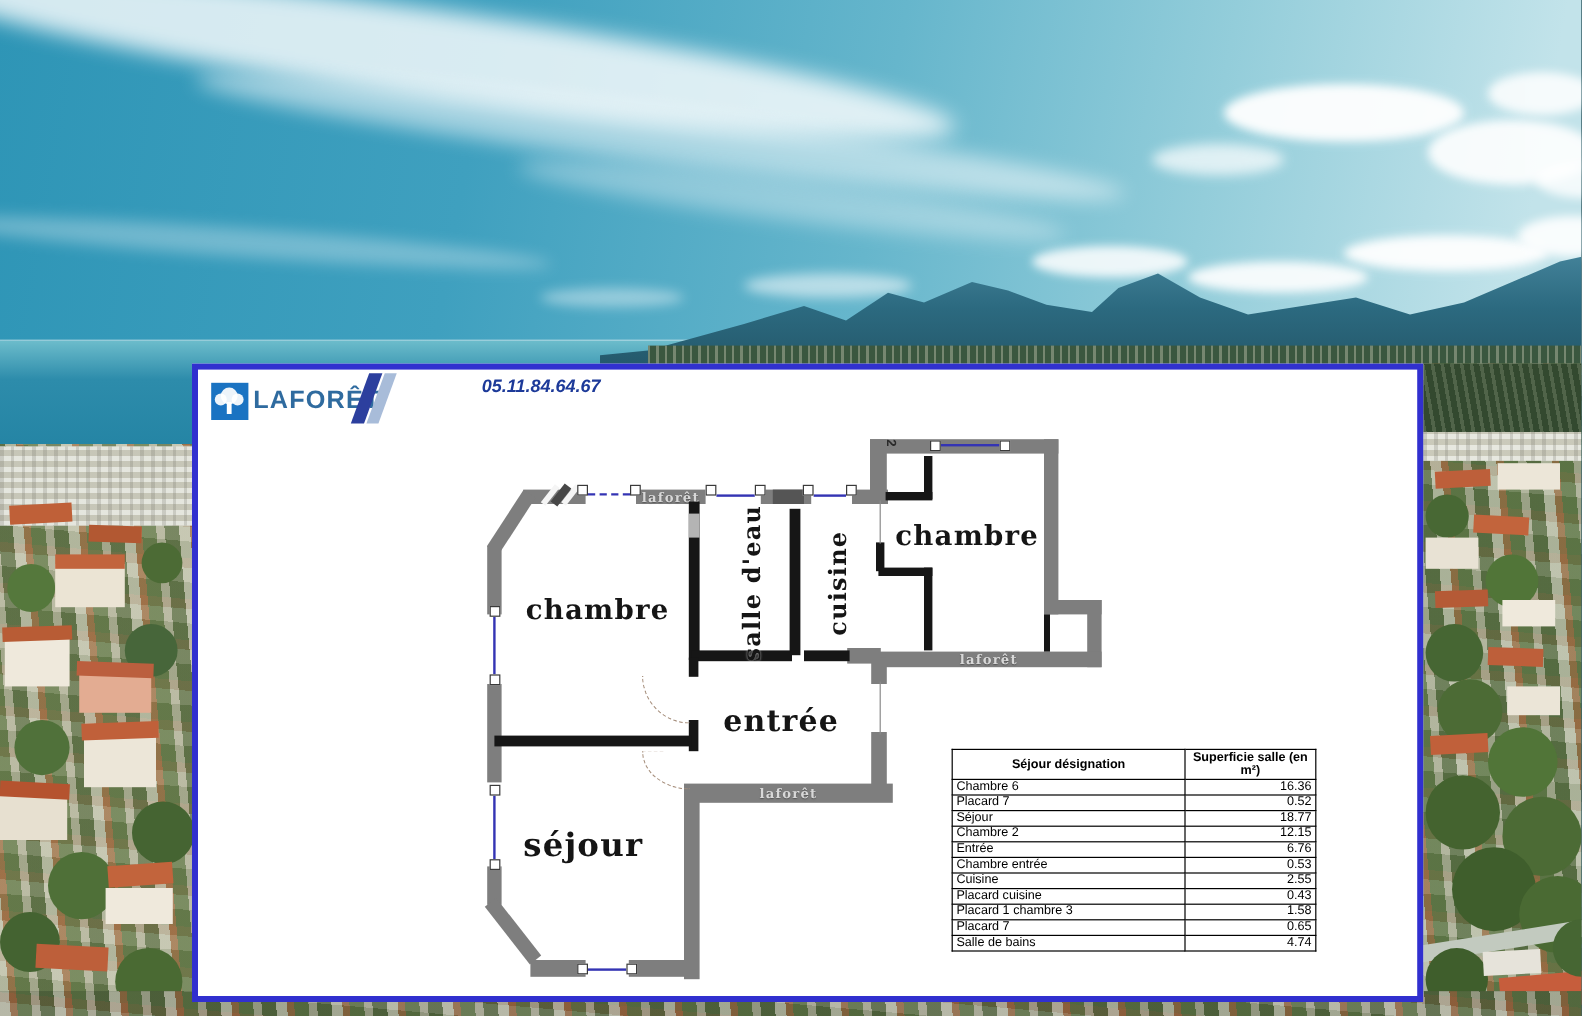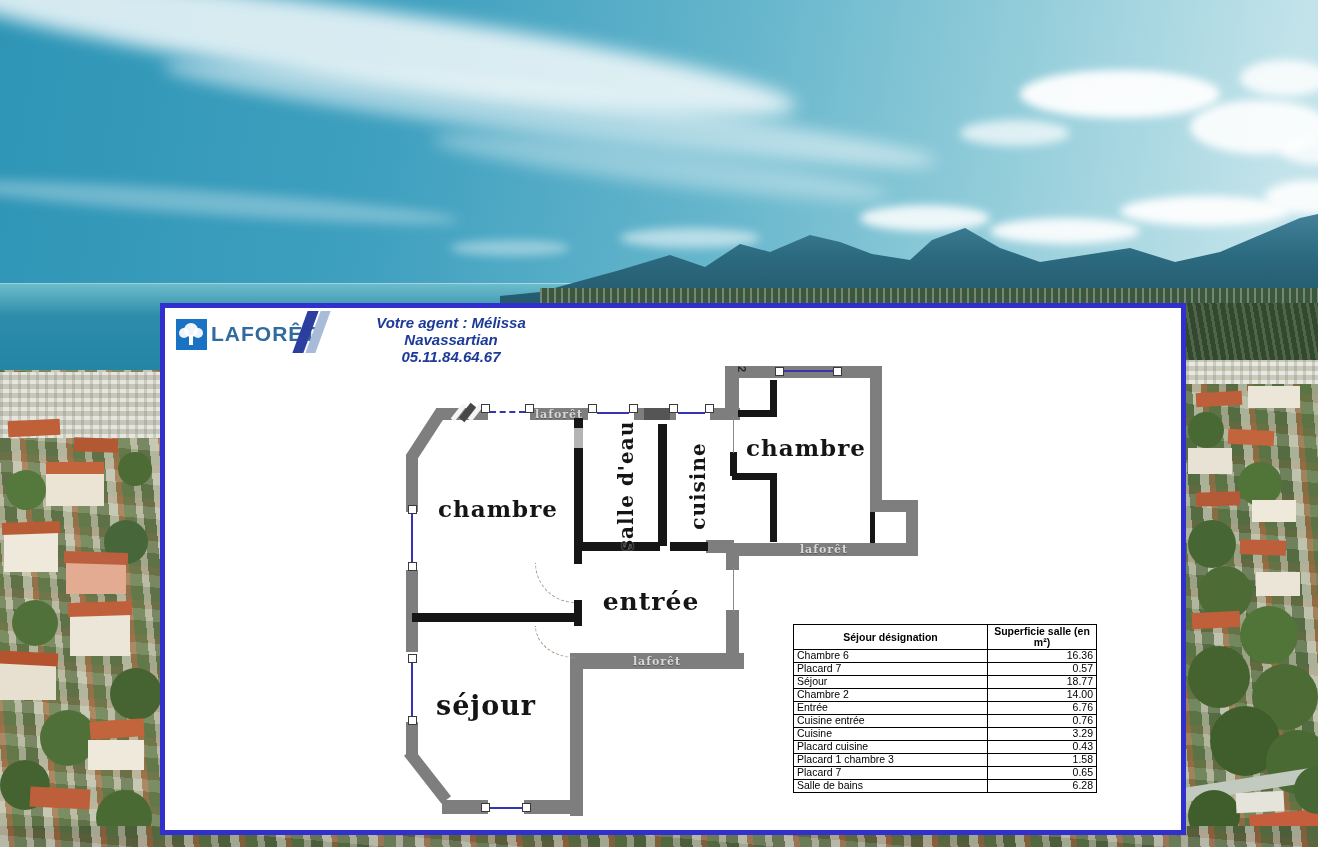--- a/index.html
+++ b/index.html
@@ -136,21 +136,20 @@
   <div class="logo-square">
     <span class="logo-crown1"></span>
     <span class="logo-crown2"></span>
     <span class="logo-crown3"></span>
     <span class="logo-trunk"></span>
   </div>
   <div class="wordmark">LAFORÊT</div>
   <div class="stripe" style="left:300px;width:11px;background:#2c3f9e;"></div>
   <div class="stripe" style="left:313px;width:10px;background:#a8bcd9;"></div>
   <div class="agent-block">
-    <div>Votre agent : Mélissa Navassartian</div>
     <div>05.11.84.64.67</div>
   </div>
 
   <div class="plan">
 
     <div class="w" style="left:436px;top:408px;width:52px;height:12px;"></div>
     <div class="w wallflex" style="left:530px;top:408px;width:58px;height:12px;">
         <span class="wm">laforêt</span>
       </div>
     <div class="w" style="left:634px;top:408px;width:42px;height:12px;"></div>
@@ -247,54 +246,54 @@
         <th>Superficie salle (en m²)</th>
       </tr>
     </thead>
     <tbody>
         <tr>
           <td>Chambre 6</td>
           <td class="val">16.36</td>
         </tr>
         <tr>
           <td>Placard 7</td>
-          <td class="val">0.57</td>
+          <td class="val">0.52</td>
         </tr>
         <tr>
           <td>Séjour</td>
           <td class="val">18.77</td>
         </tr>
         <tr>
           <td>Chambre 2</td>
-          <td class="val">14.00</td>
+          <td class="val">12.15</td>
         </tr>
         <tr>
           <td>Entrée</td>
           <td class="val">6.76</td>
         </tr>
         <tr>
-          <td>Cuisine entrée</td>
-          <td class="val">0.76</td>
+          <td>Chambre entrée</td>
+          <td class="val">0.53</td>
         </tr>
         <tr>
           <td>Cuisine</td>
-          <td class="val">3.29</td>
+          <td class="val">2.55</td>
         </tr>
         <tr>
           <td>Placard cuisine</td>
           <td class="val">0.43</td>
         </tr>
         <tr>
           <td>Placard 1 chambre 3</td>
           <td class="val">1.58</td>
         </tr>
         <tr>
           <td>Placard 7</td>
           <td class="val">0.65</td>
         </tr>
         <tr>
           <td>Salle de bains</td>
-          <td class="val">6.28</td>
+          <td class="val">4.74</td>
         </tr>
       </tbody>
   </table>
 
 </div>
 
 </body></html>

